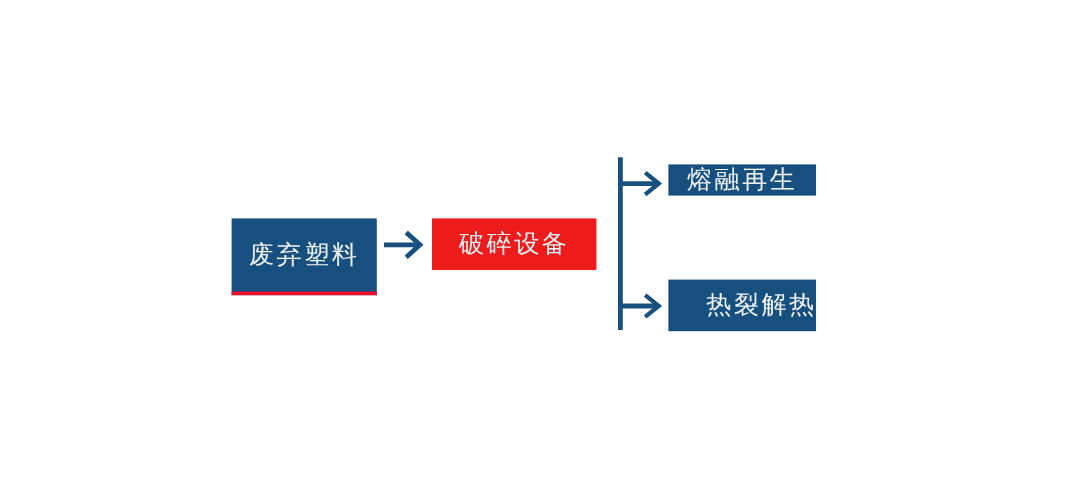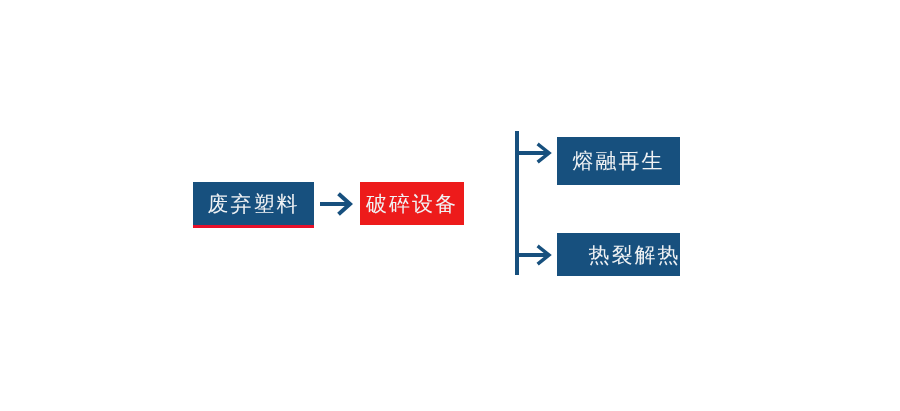--- a/index.html
+++ b/index.html
@@ -49,34 +49,33 @@
   }
   .node-underline-red {
     border-bottom: 3px solid #e8102a;
   }
 
   
   #node-waste-plastic {
     left: 193px;
     top: 182px;
     width: 121px;
-    height: 46px;
+    height: 64px;
   }
   #node-crusher {
     left: 360px;
     top: 182px;
-    width: 104px;
+    width: 137px;
     height: 43px;
   }
   #node-melt-regeneration {
     left: 557px;
     top: 137px;
     width: 123px;
-    height: 48px;
-    font-family: Liberation Serif, serif;
+    height: 26px;
   }
   #node-pyrolysis {
     left: 557px;
     top: 233px;
     width: 123px;
     height: 43px;
     padding-left: 32px;
   }
 
   

